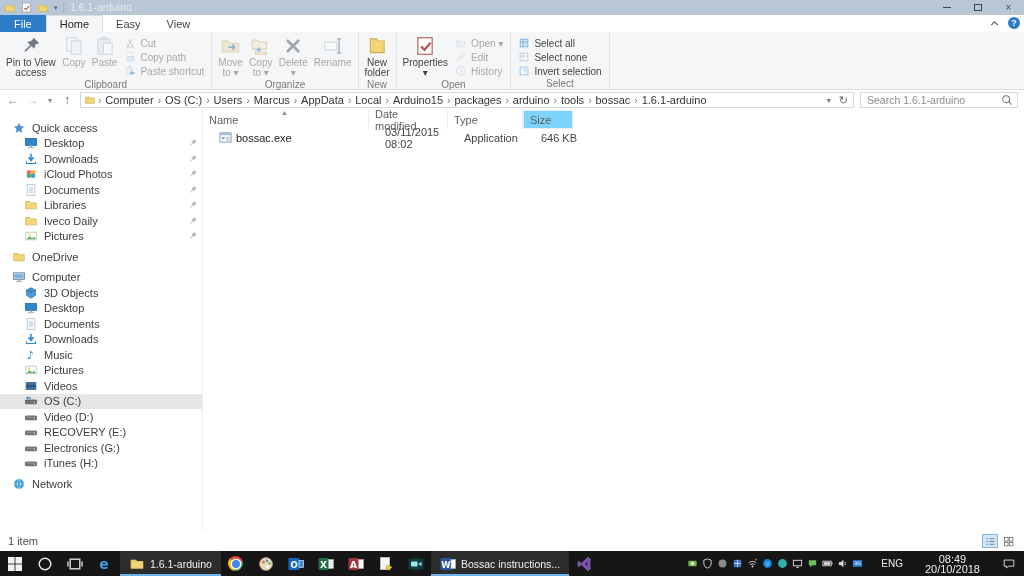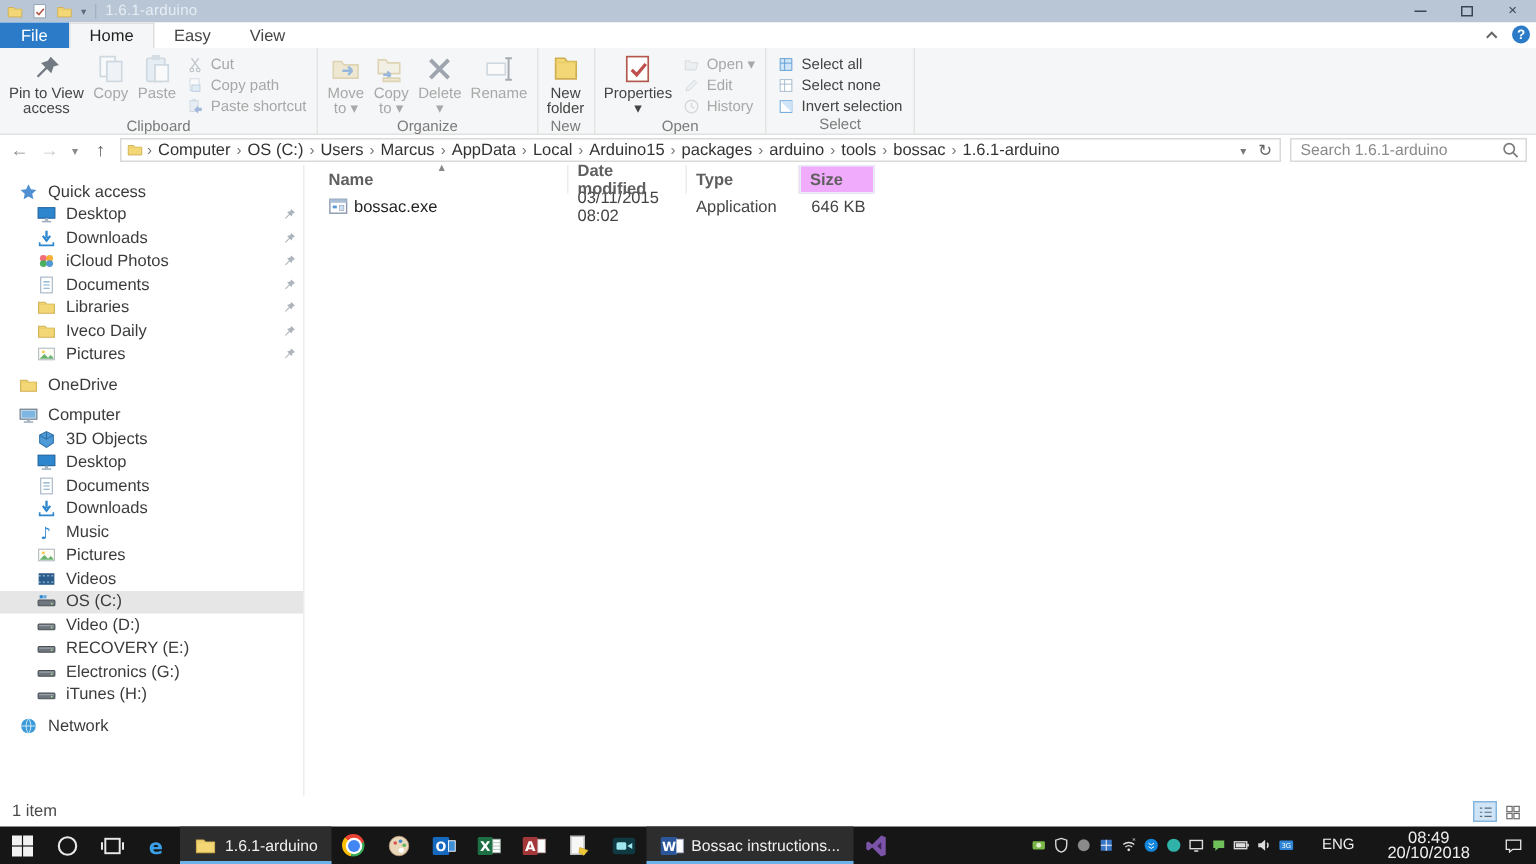--- a/index.html
+++ b/index.html
@@ -70,26 +70,26 @@
   .srow{height:15.5px;display:flex;align-items:center;gap:6px;padding-right:4px;}
   .srow .ic{width:14px;height:14px;}
   .srow .slabel{flex:1;color:#3b3b3b;font-size:11px;white-space:nowrap;overflow:hidden;}
   .srow .pin{width:10px;height:10px;opacity:.8;}
   .srow.sel{background:#e6e6e6;}
   .srow.gap{margin-top:5px;}
   .lvl0{padding-left:12px;}
   .lvl1{padding-left:24px;}
 
   #filearea{flex:1;position:relative;}
-  #cols{display:flex;height:19px;margin-left:10px;position:relative;color:#5f5f5f;font-weight:bold;}
+  #cols{display:flex;height:19px;position:relative;color:#5f5f5f;}
   .col{display:flex;align-items:center;padding:0 6px;border-right:1px solid #ececec;position:relative;}
   .col-name{width:166px;}
   .col-date{width:79px;}
   .col-type{width:75px;}
-  .col-size{width:50px;justify-content:flex-start;background:#f0abfc;border:1px solid #e7eef5;}
+  .col-size{width:50px;justify-content:flex-start;background:#7dd3fc;border:1px solid #e7eef5;}
   #sort-caret{position:absolute;top:-1px;left:78px;font-size:7px;color:#888;}
   .frow{display:flex;height:17px;margin-left:10px;align-items:center;}
   .fcell{padding:0 6px;display:flex;align-items:center;gap:4px;}
   .f-name{width:166px;color:#222;}
   .f-date{width:79px;color:#444;}
   .f-type{width:75px;color:#444;}
   .f-size{width:50px;color:#444;justify-content:flex-end;}
   .f-name .ic{width:13px;height:13px;}
 
   

